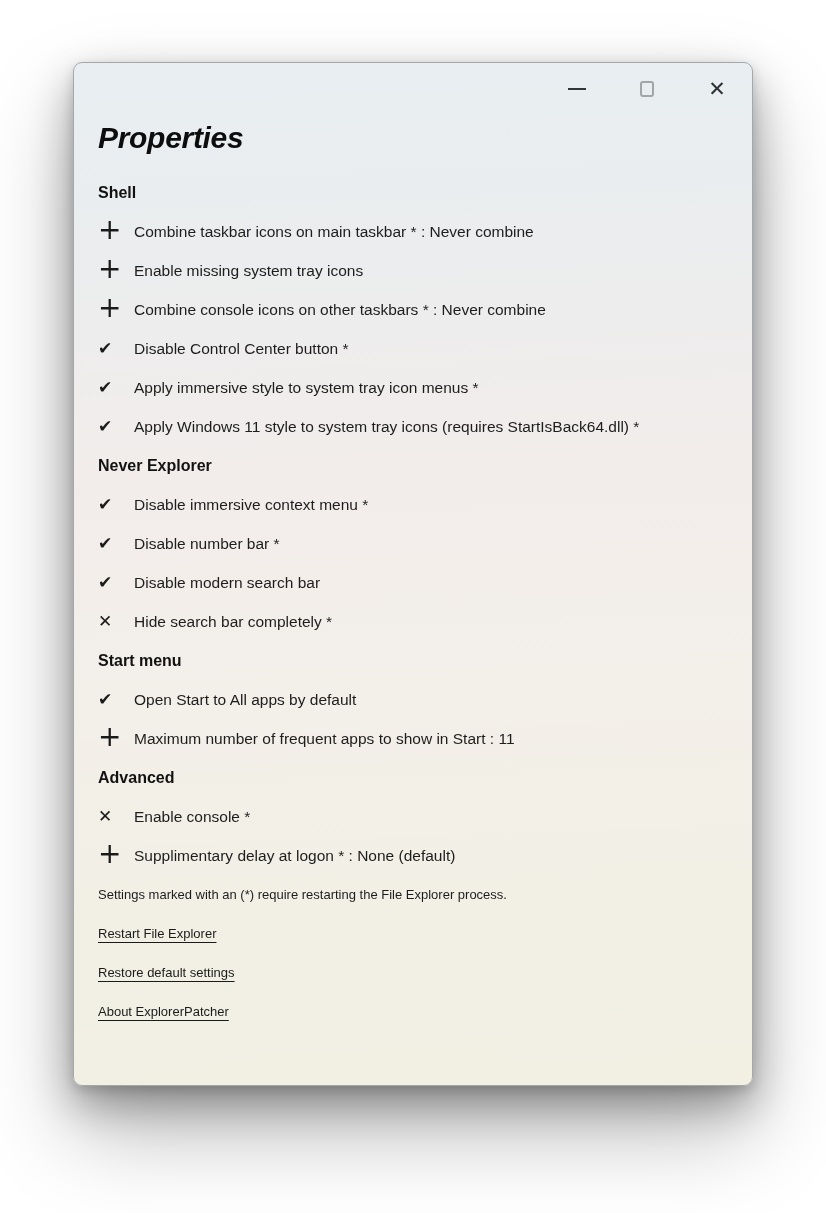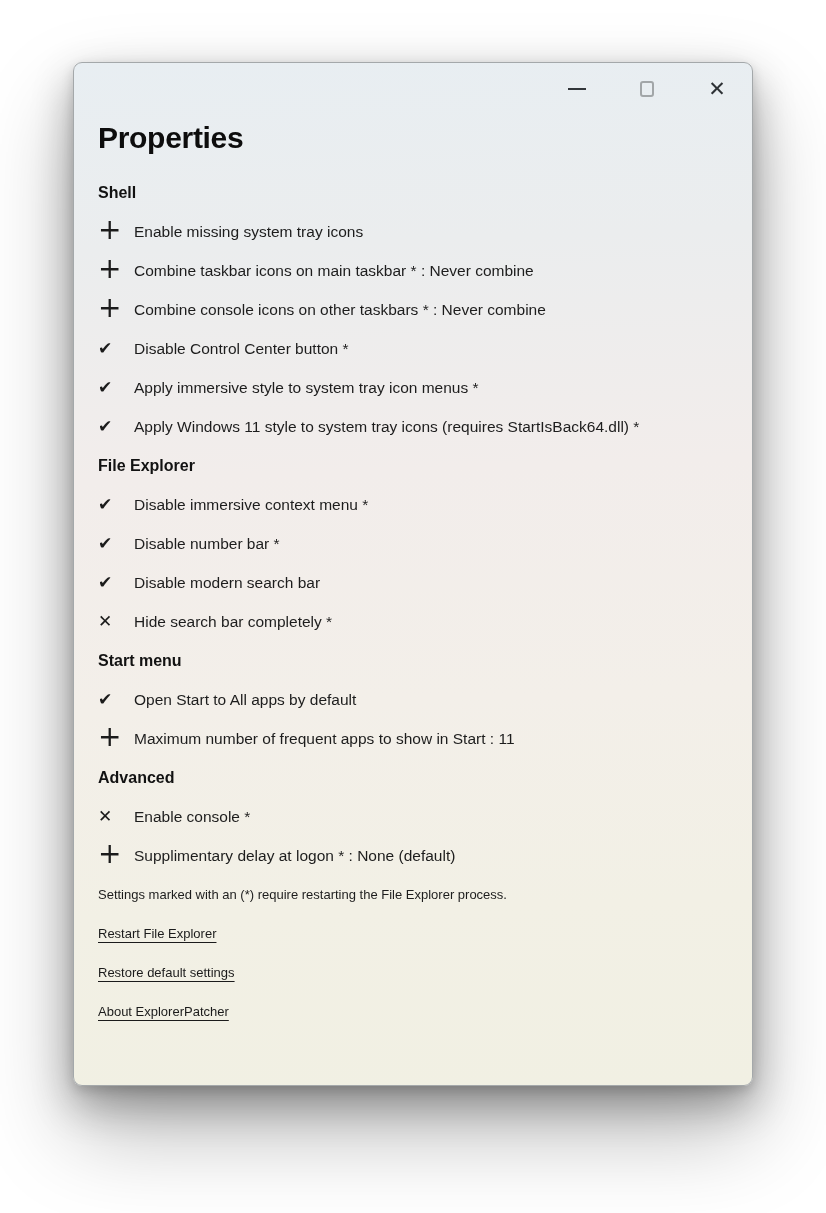--- a/index.html
+++ b/index.html
@@ -51,20 +51,21 @@
 
   .content { padding: 0 24px; }
 
   h1.page-title {
     margin: 10px 0 0 0;
     font-size: 30px;
     line-height: 38px;
     font-weight: 700;
     color: #0d0d0d;
     letter-spacing: -0.3px;
+    font-style: italic;
   }
 
   .list { margin-top: 16px; }
 
   .section-header {
     height: 39px;
     display: flex; align-items: center;
     font-size: 16px; font-weight: 700;
     color: #121212;
   }
@@ -125,44 +126,44 @@
 
     <div class="content">
       <h1 class="page-title">Properties</h1>
 
       <div class="list">
 
         <div class="section-header">Shell</div>
 
         <div class="row">
           <span class="icon" data-icon="plus"></span>
+          <span class="row-label">Combine taskbar icons on main taskbar * : Never combine</span>
+        </div>
+        <div class="row">
+          <span class="icon" data-icon="plus"></span>
           <span class="row-label">Enable missing system tray icons</span>
         </div>
         <div class="row">
           <span class="icon" data-icon="plus"></span>
-          <span class="row-label">Combine taskbar icons on main taskbar * : Never combine</span>
-        </div>
-        <div class="row">
-          <span class="icon" data-icon="plus"></span>
           <span class="row-label">Combine console icons on other taskbars * : Never combine</span>
         </div>
         <div class="row">
           <span class="icon" data-icon="check"></span>
           <span class="row-label">Disable Control Center button *</span>
         </div>
         <div class="row">
           <span class="icon" data-icon="check"></span>
           <span class="row-label">Apply immersive style to system tray icon menus *</span>
         </div>
         <div class="row">
           <span class="icon" data-icon="check"></span>
           <span class="row-label">Apply Windows 11 style to system tray icons (requires StartIsBack64.dll) *</span>
         </div>
 
-        <div class="section-header">File Explorer</div>
+        <div class="section-header">Never Explorer</div>
 
         <div class="row">
           <span class="icon" data-icon="check"></span>
           <span class="row-label">Disable immersive context menu *</span>
         </div>
         <div class="row">
           <span class="icon" data-icon="check"></span>
           <span class="row-label">Disable number bar *</span>
         </div>
         <div class="row">

